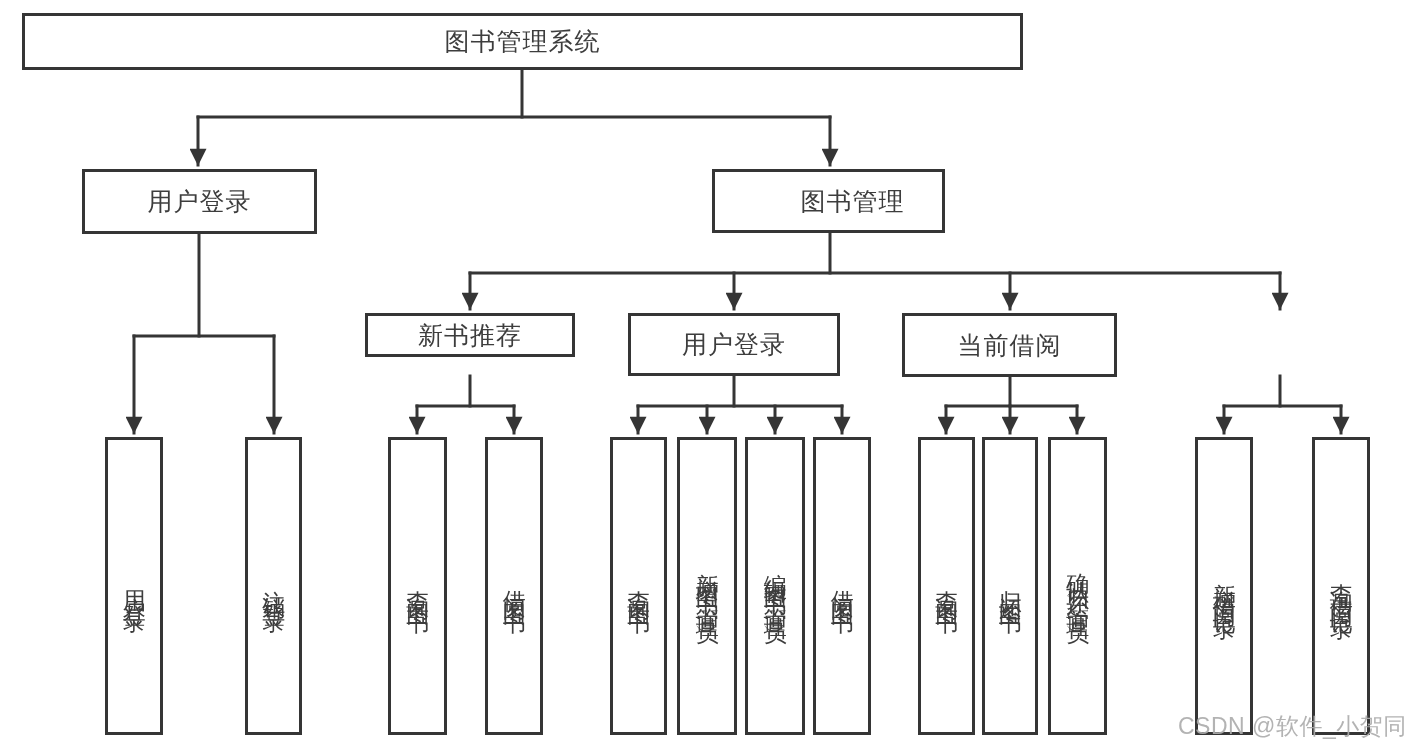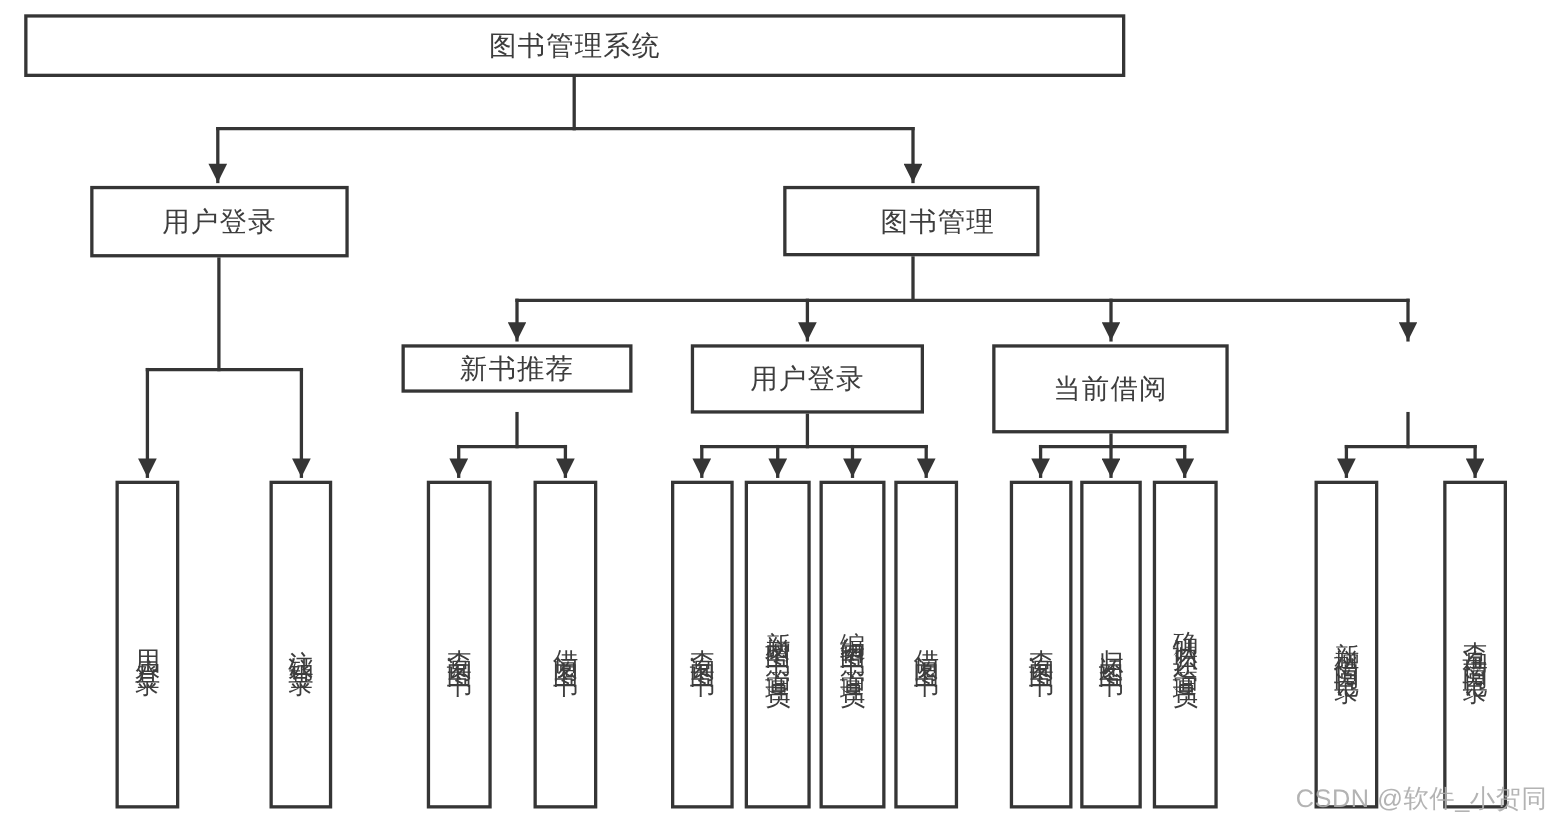--- a/index.html
+++ b/index.html
@@ -105,21 +105,21 @@
   <div class="node hnode" style="left:712px;top:169px;width:233px;height:64px;padding-left:48px;">
     <span>图书管理</span>
   </div>
 
   <div class="node hnode" style="left:365px;top:313px;width:210px;height:44px;">
     <span>新书推荐</span>
   </div>
   <div class="node hnode" style="left:628px;top:313px;width:212px;height:63px;">
     <span>用户登录</span>
   </div>
-  <div class="node hnode" style="left:902px;top:313px;width:215px;height:81px;">
+  <div class="node hnode" style="left:902px;top:313px;width:215px;height:64px;">
     <span>当前借阅</span>
   </div>
 
   <div class="node vnode" style="left:105px;top:437px;width:58px;height:298px;">
     <span>用户登录</span>
   </div>
   <div class="node vnode" style="left:245px;top:437px;width:57px;height:298px;">
     <span>注销登录</span>
   </div>
 

